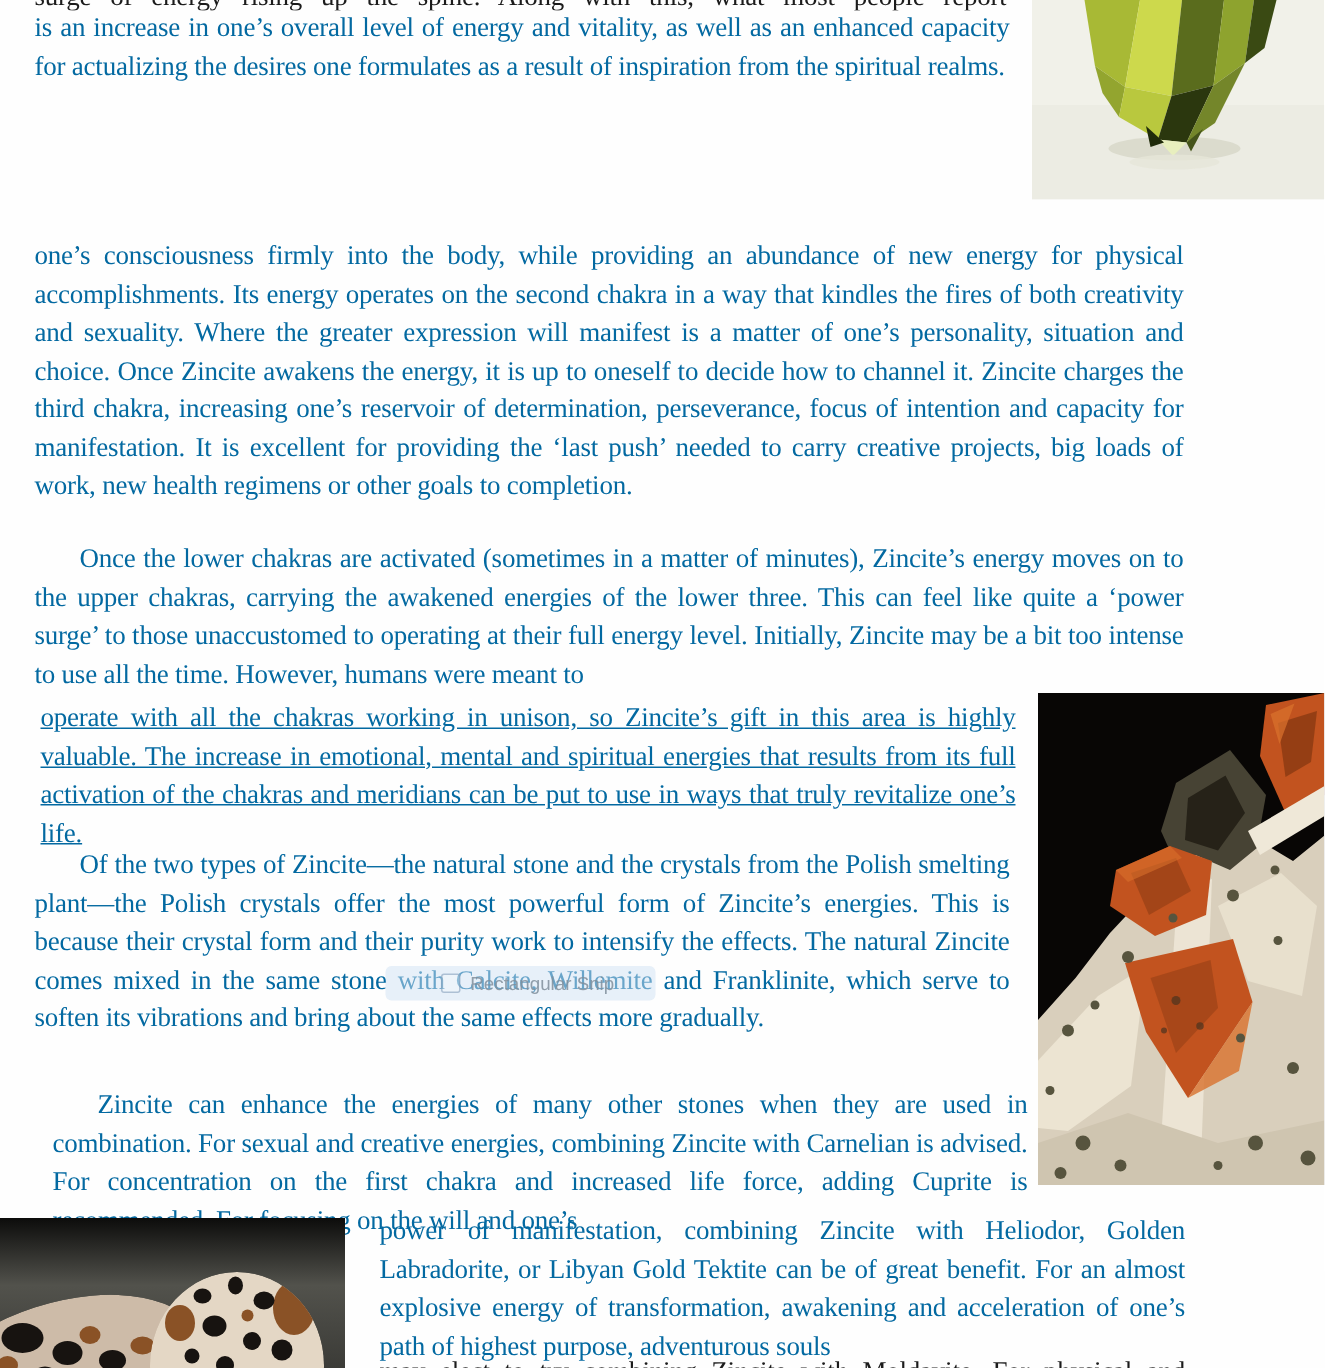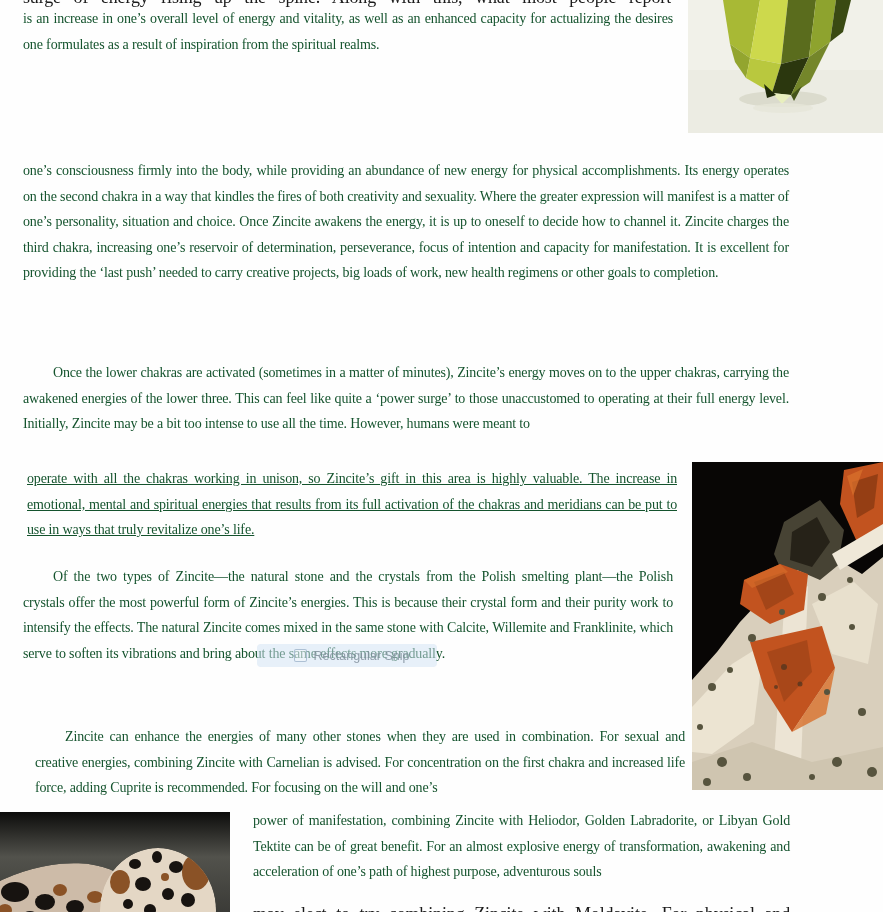--- a/index.html
+++ b/index.html
@@ -6,25 +6,25 @@
   .page{
     position:relative;
     width:883px;height:912px;
     background:#fefefe;
     overflow:hidden;
     font-family:"Liberation Serif", serif;
     color:#1c1c1c;
   }
   .seg{
     position:absolute;
-    font-size:14px;
+    font-size:18px;
     line-height:25.5px;
     letter-spacing:-0.15px;
     text-align:justify;
-    color:#14532d;
+    color:#0369a1;
   }
   .indent{ text-indent:30px; }
   .frag{
     position:absolute;
     overflow:hidden;
   }
   .frag .inner{
     font-size:18px;
     line-height:25.5px;
     letter-spacing:-0.15px;

